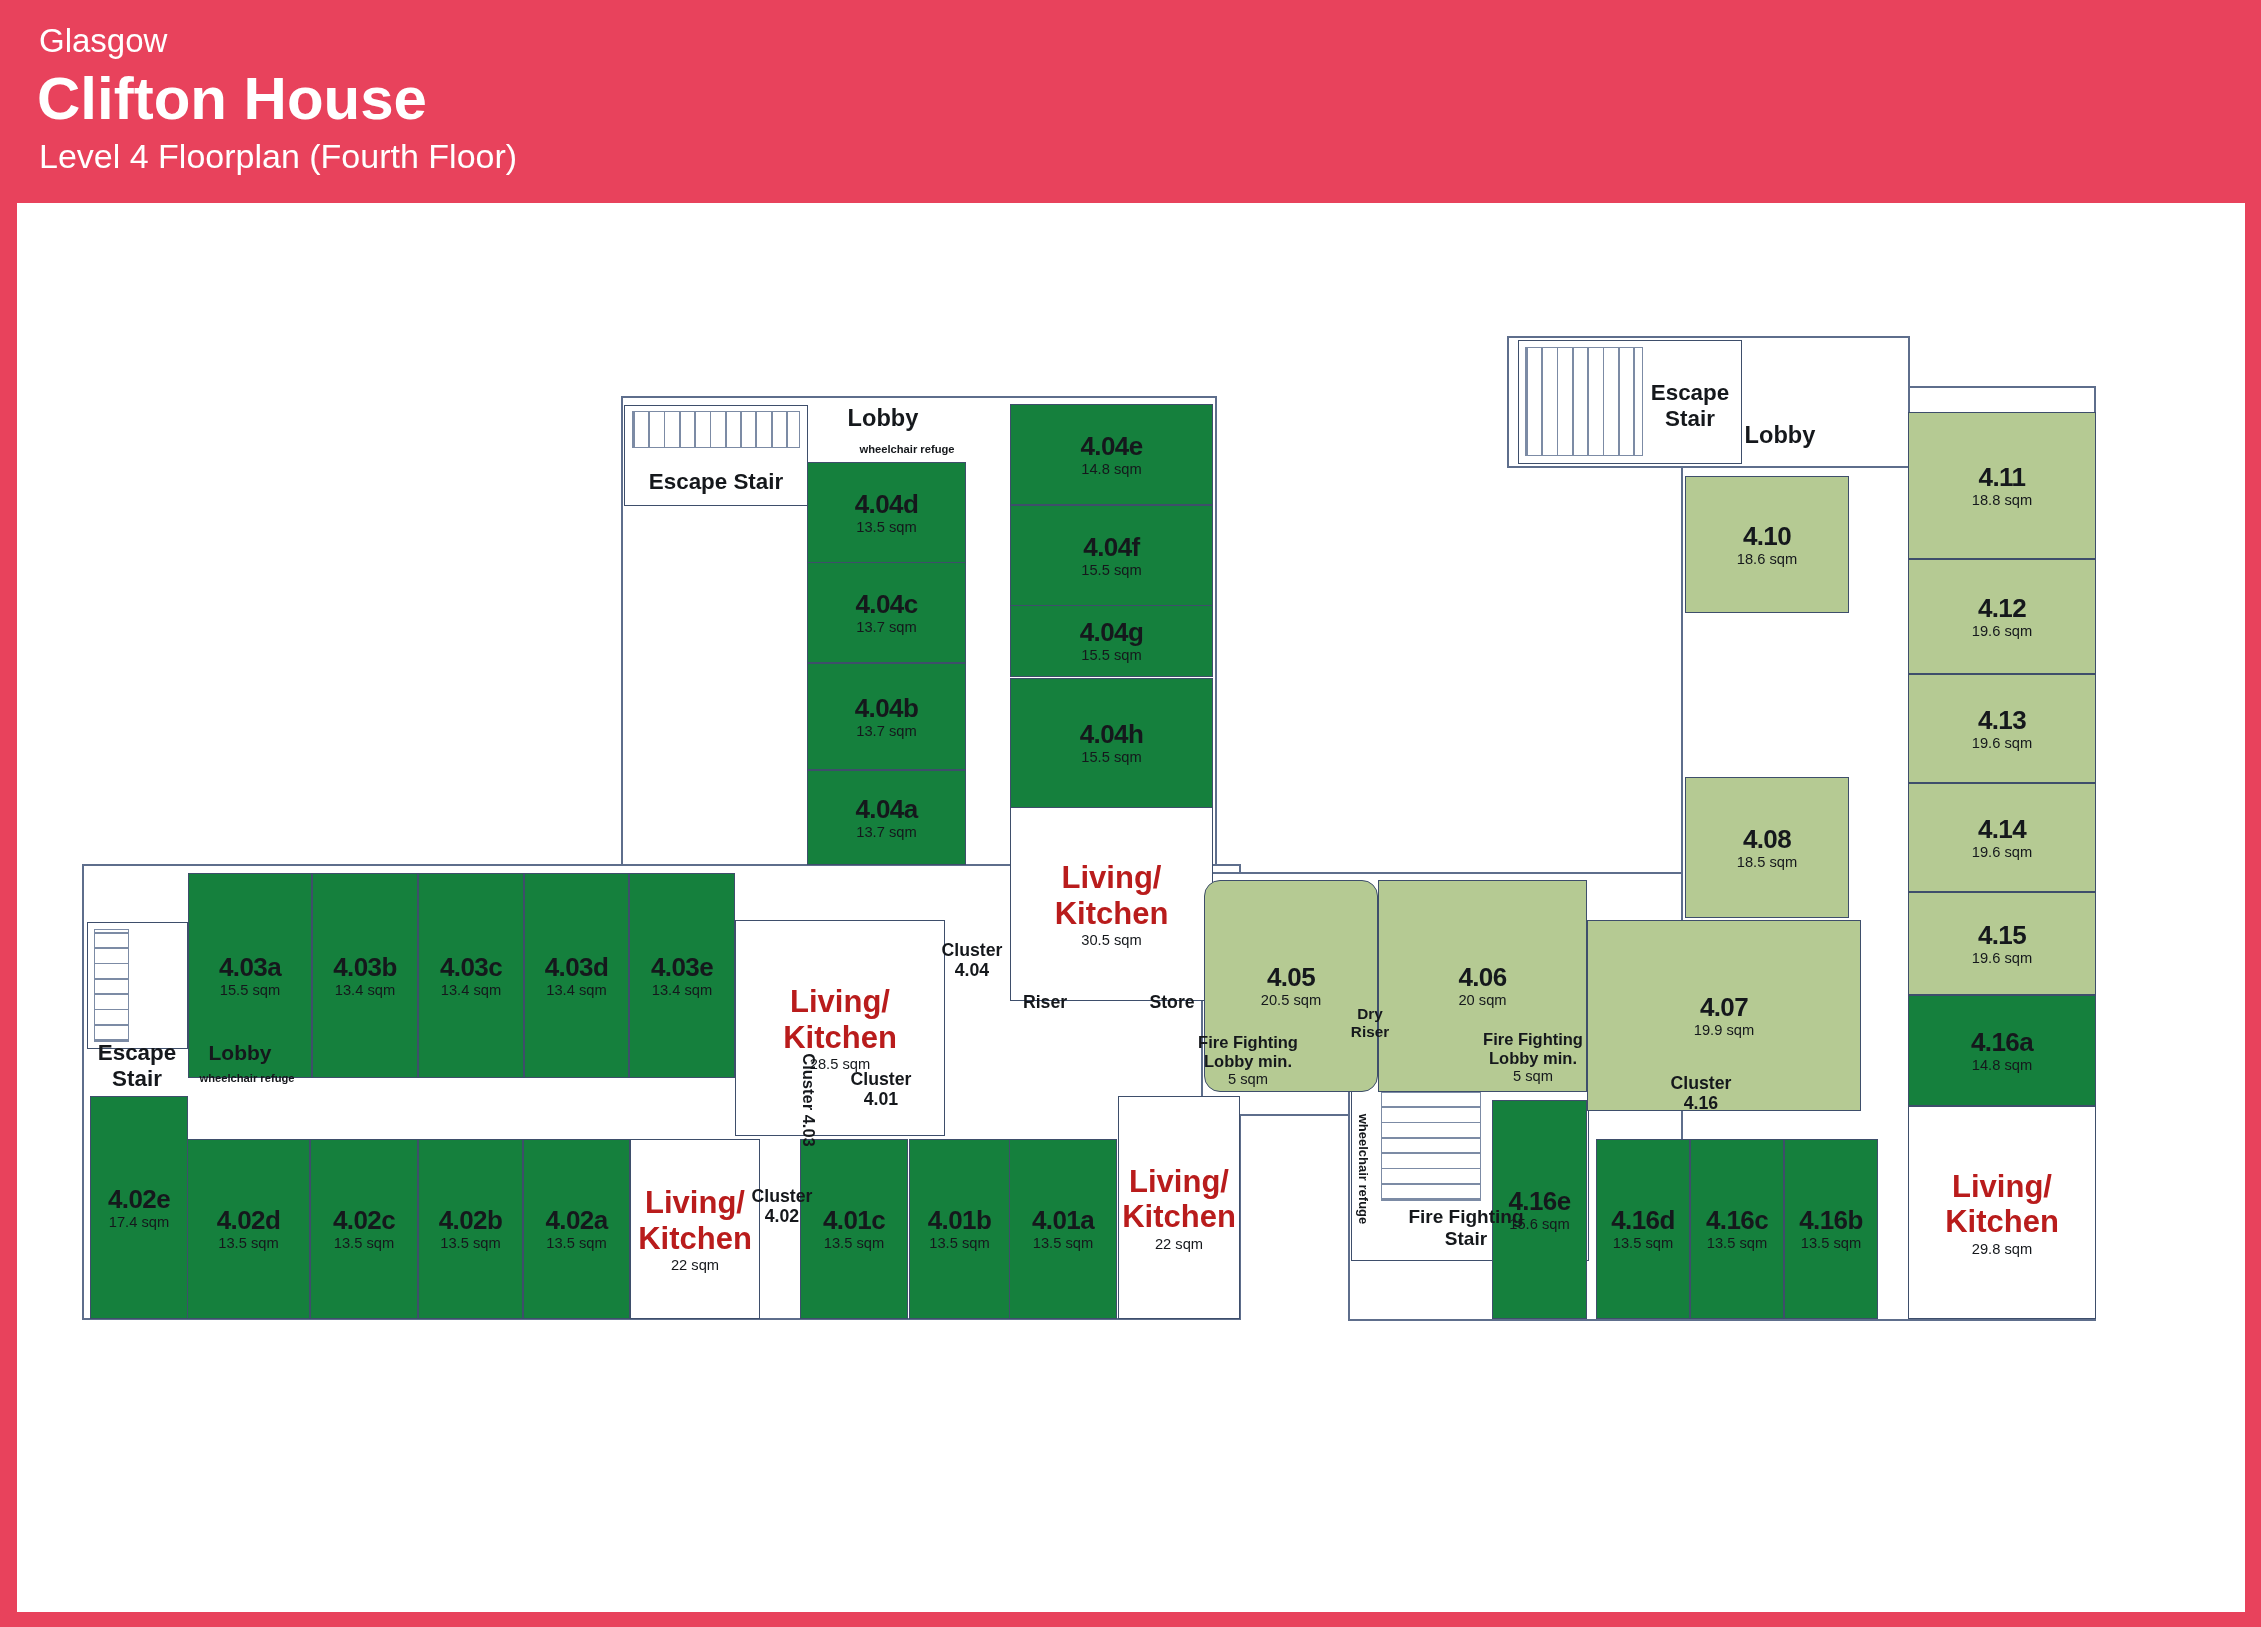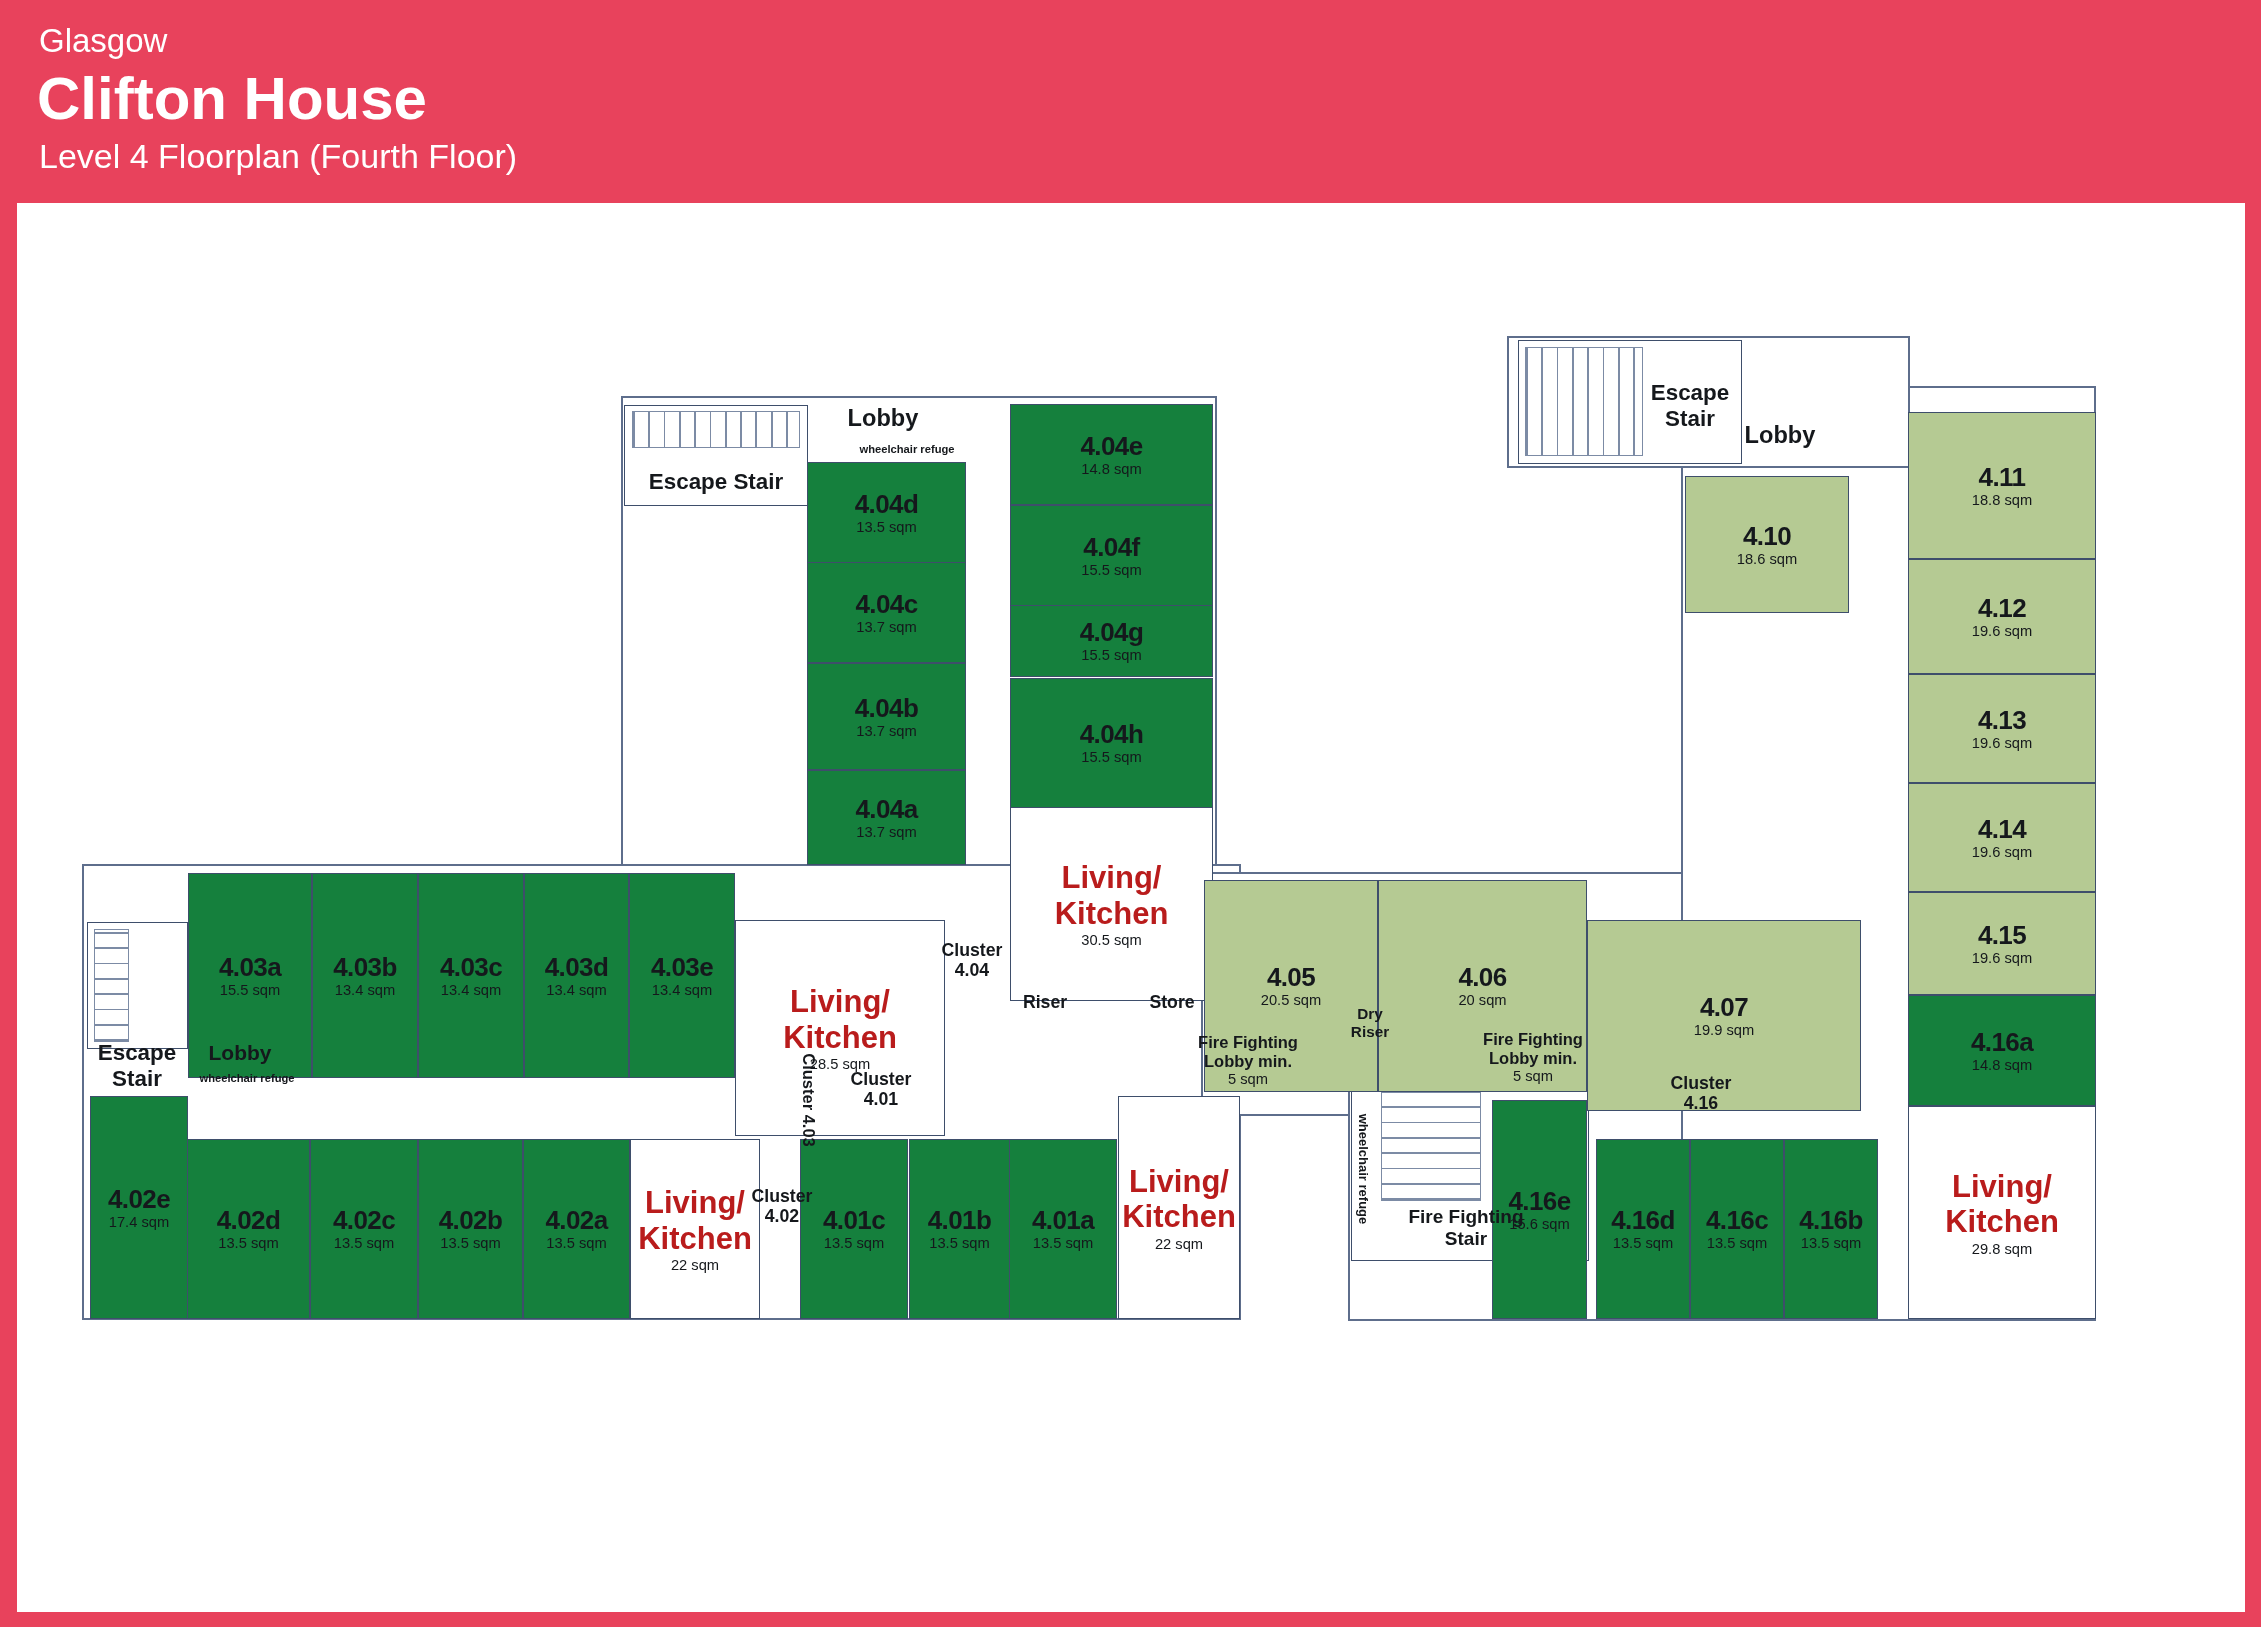--- a/index.html
+++ b/index.html
@@ -173,36 +173,40 @@
       <div class="room bedroom" style="left:1009px;top:1139px;width:108px;height:180px;">
         <div class="rid">4.01a</div>
         <div class="rarea">13.5 sqm</div>
       </div>
       <div class="room lk" style="left:1118px;top:1096px;width:122px;height:223px;">
         <div class="lkt">Living/</div>
         <div class="lkt">Kitchen</div>
         <div class="rarea">22 sqm</div>
       </div>
 
-      <div class="room studio" style="left:1204px;top:880px;width:174px;height:212px;">
+      <div class="room studio" style="left:1204px;top:880px;width:174px;height:212px;border-radius:16px;">
         <div class="rid">4.05</div>
         <div class="rarea">20.5 sqm</div>
       </div>
       <div class="room studio" style="left:1378px;top:880px;width:209px;height:212px;">
         <div class="rid">4.06</div>
         <div class="rarea">20 sqm</div>
       </div>
       <div class="room studio" style="left:1587px;top:920px;width:274px;height:191px;">
         <div class="rid">4.07</div>
         <div class="rarea">19.9 sqm</div>
       </div>
 
       <div class="room studio" style="left:1685px;top:476px;width:164px;height:137px;">
         <div class="rid">4.10</div>
         <div class="rarea">18.6 sqm</div>
+      </div>
+      <div class="room studio" style="left:1685px;top:777px;width:164px;height:141px;">
+        <div class="rid">4.08</div>
+        <div class="rarea">18.5 sqm</div>
       </div>
 
       <div class="room studio" style="left:1908px;top:412px;width:188px;height:147px;">
         <div class="rid">4.11</div>
         <div class="rarea">18.8 sqm</div>
       </div>
       <div class="room studio" style="left:1908px;top:559px;width:188px;height:115px;">
         <div class="rid">4.12</div>
         <div class="rarea">19.6 sqm</div>
       </div>

